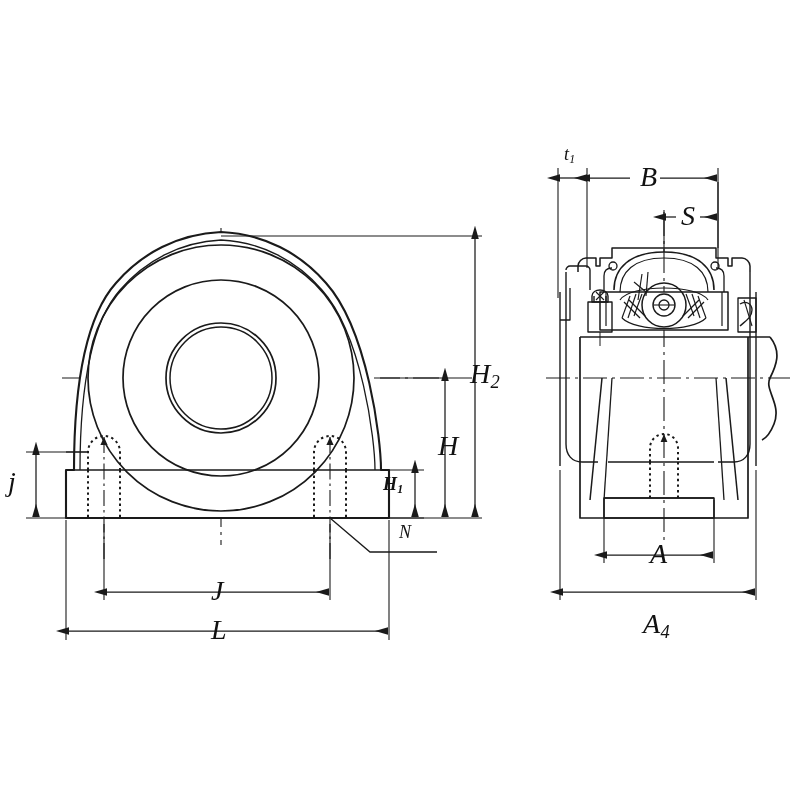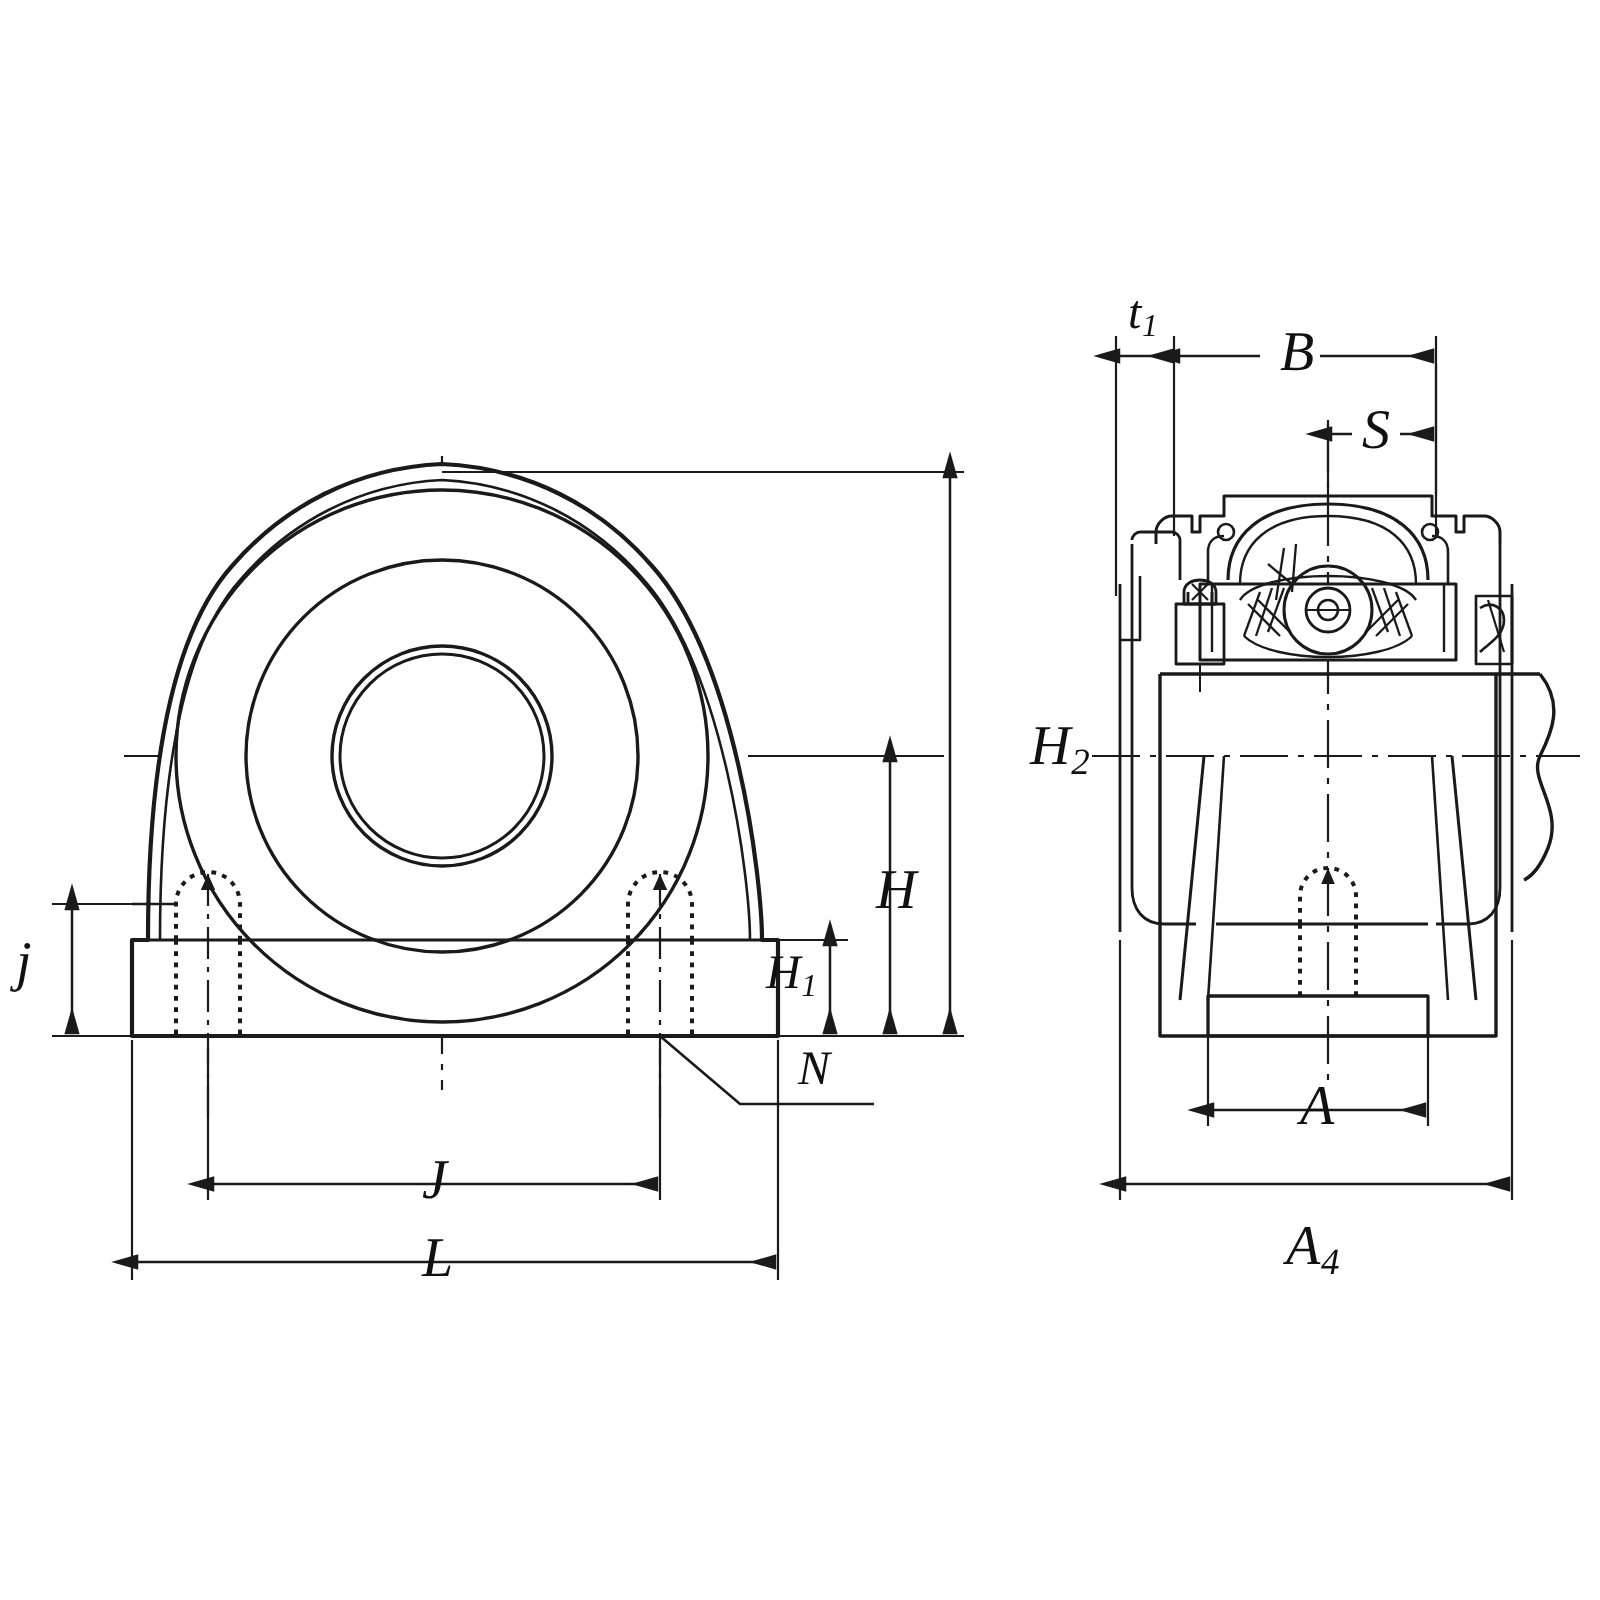--- a/index.html
+++ b/index.html
@@ -21,21 +21,21 @@
     line-height:1;
     user-select:none;
   }
   .dimlabel .sub{
     font-size:0.66em;
     font-style:italic;
     vertical-align:-0.28em;
     padding-left:0.02em;
   }
   .sz-lg{font-size:28px;}
-  .sz-md{font-size:24px;}
+  .sz-md{font-size:18px;}
 </style>
 </head>
 <body>
 
 <div id="root">
 
   <svg id="canvas" viewBox="0 0 800 800" xmlns="http://www.w3.org/2000/svg">
 
     <defs>
       <marker id="arrR" viewBox="0 0 12 10" refX="11" refY="5" markerWidth="11" markerHeight="9" orient="auto-start-reverse">
@@ -279,29 +279,29 @@
       <line x1="714" y1="500" x2="714" y2="563" stroke-width="1.1"></line>
       <line x1="606" y1="555" x2="712" y2="555" marker-start="url(#arrL)" marker-end="url(#arrR)"></line>
 
       <line x1="560" y1="470" x2="560" y2="600" stroke-width="1.1"></line>
       <line x1="756" y1="470" x2="756" y2="600" stroke-width="1.1"></line>
       <line x1="562" y1="592" x2="754" y2="592" marker-start="url(#arrL)" marker-end="url(#arrR)"></line>
     </g>
 
   </svg>
 
-  <div class="dimlabel sz-lg" style="left:470px;top:360px;margin-left:45px;">
+  <div class="dimlabel sz-lg" style="left:470px;top:360px;">
     <span>H</span><span class="sub">2</span>
   </div>
 
   <div class="dimlabel sz-lg" style="left:438px;top:432px;">
     <span>H</span>
   </div>
 
-  <div class="dimlabel sz-md" style="left:383px;top:475px;">
+  <div class="dimlabel sz-md" style="left:383px;top:475px;font-weight:bold;">
     <span>H</span><span class="sub">1</span>
   </div>
 
   <div class="dimlabel sz-md" style="left:399px;top:523px;">
     <span>N</span>
   </div>
 
   <div class="dimlabel sz-lg" style="left:8px;top:468px;">
     <span>j</span>
   </div>

